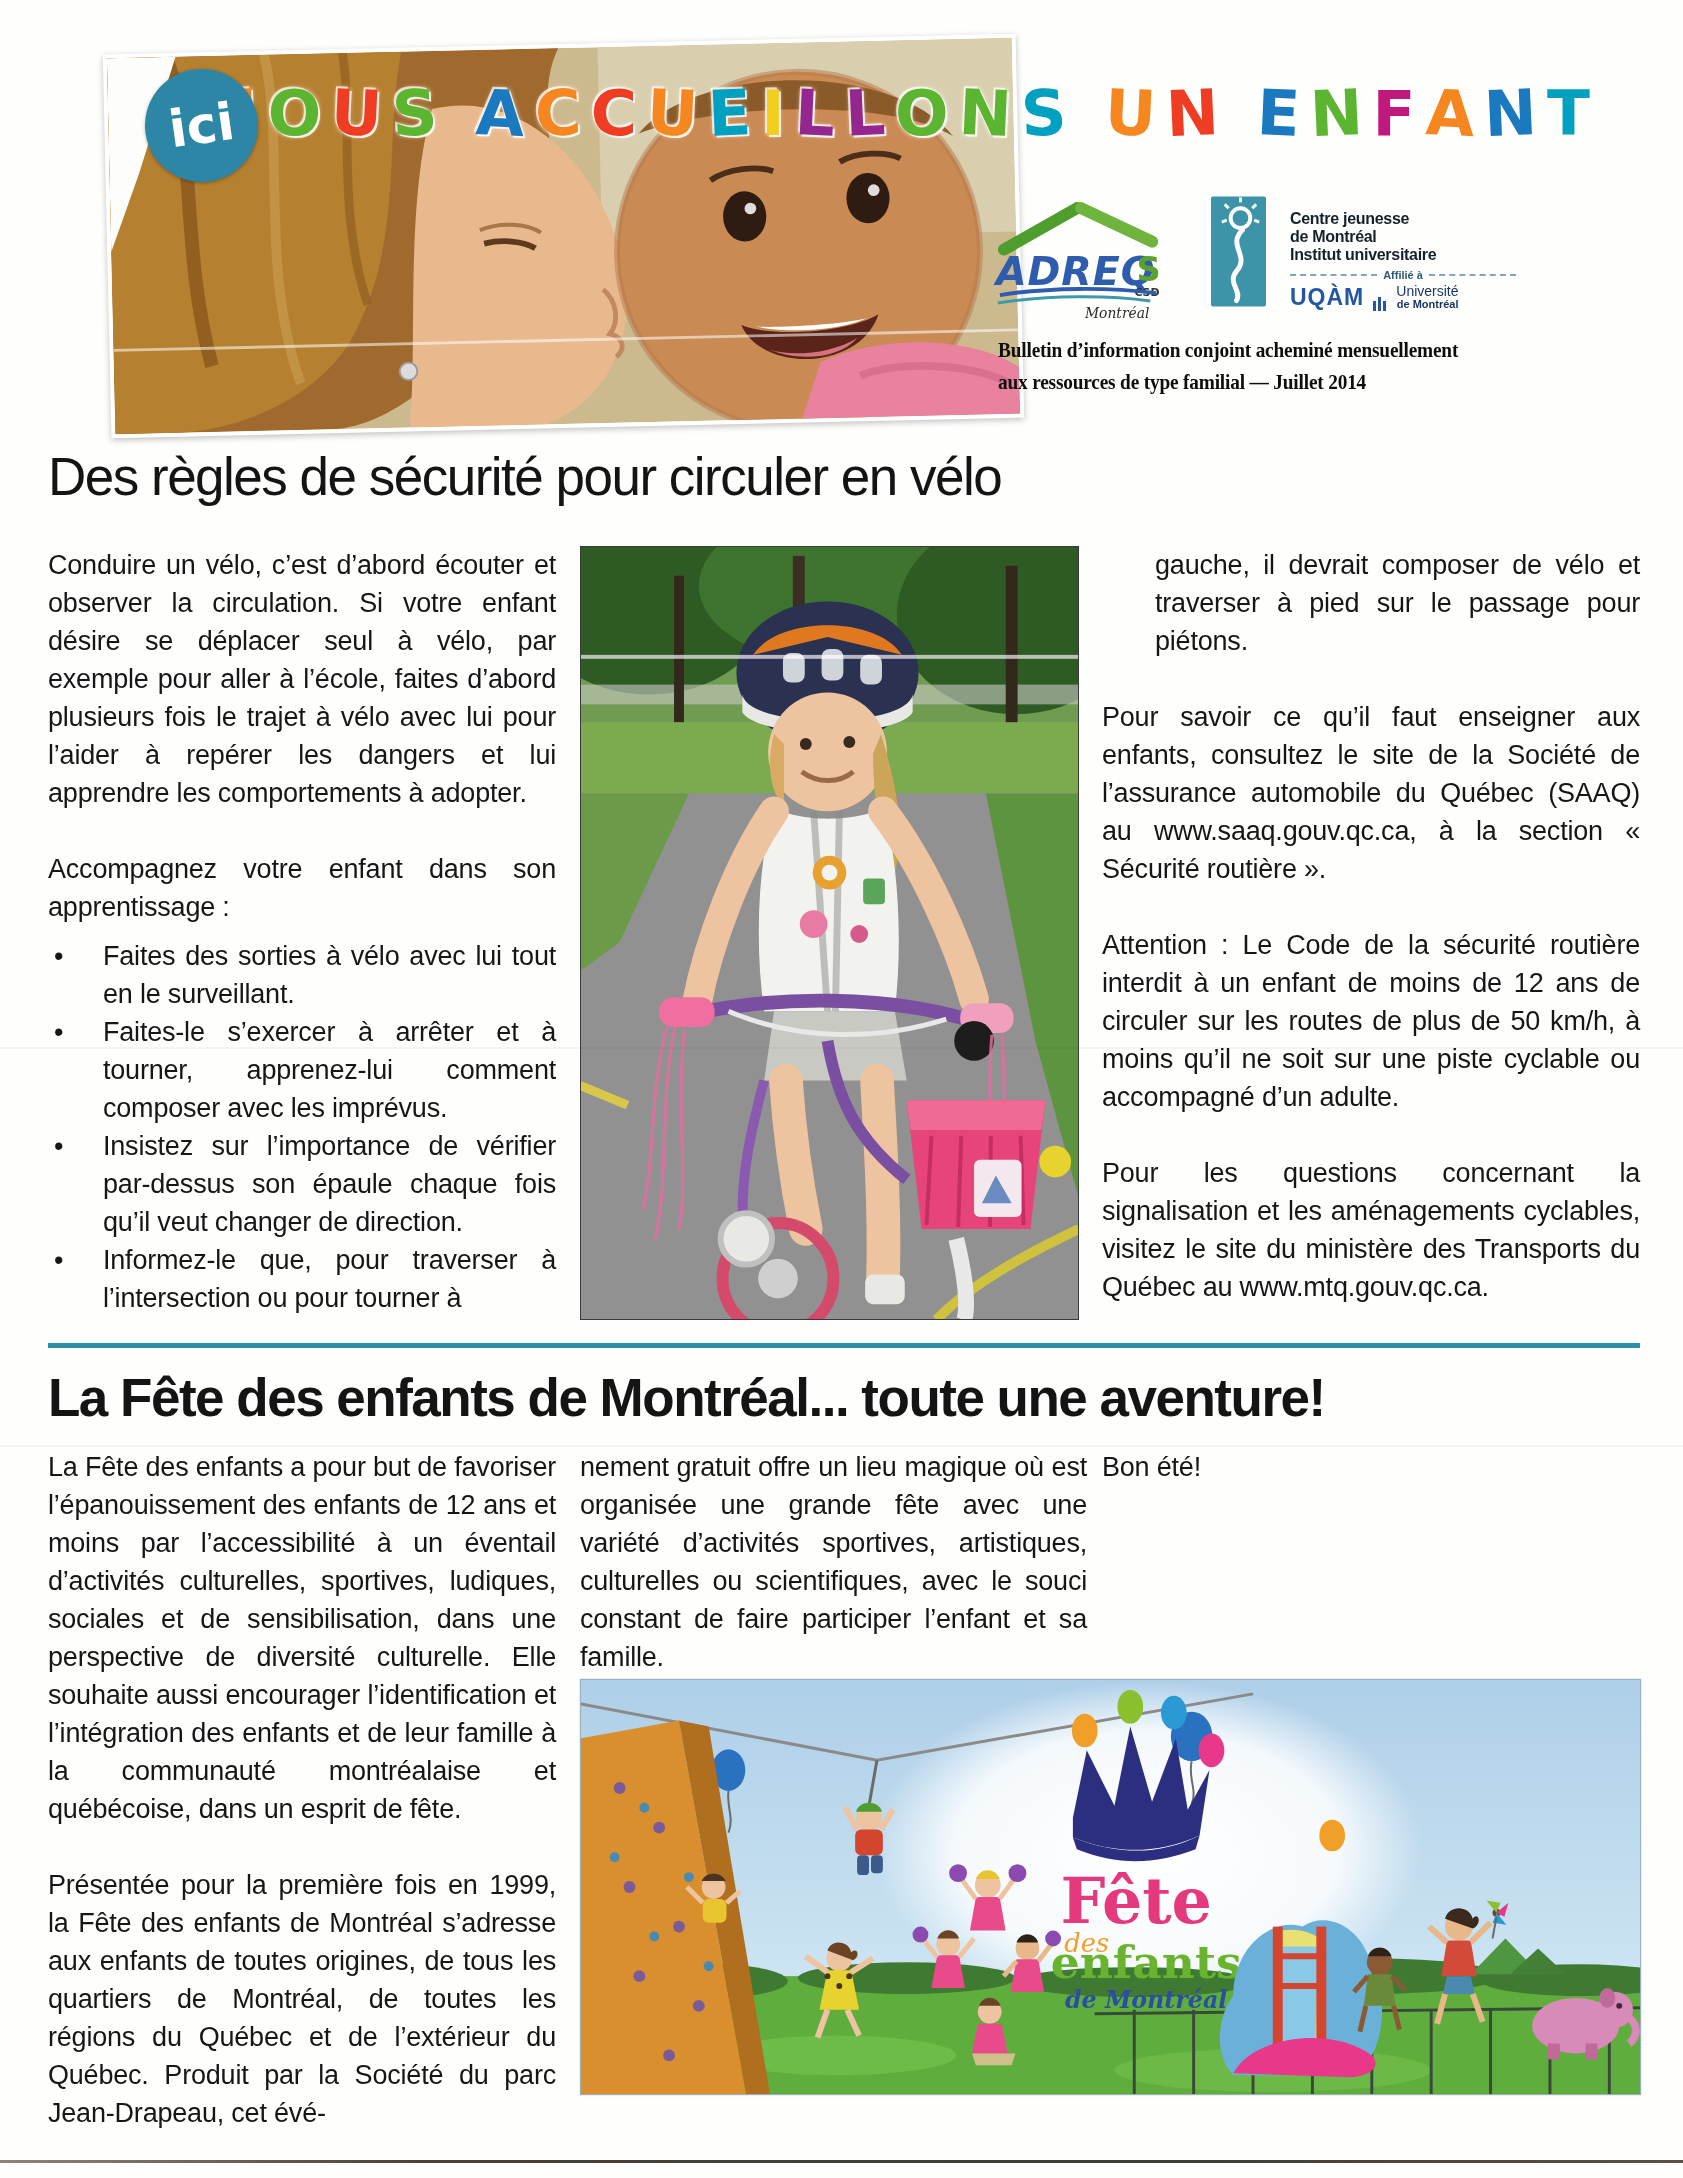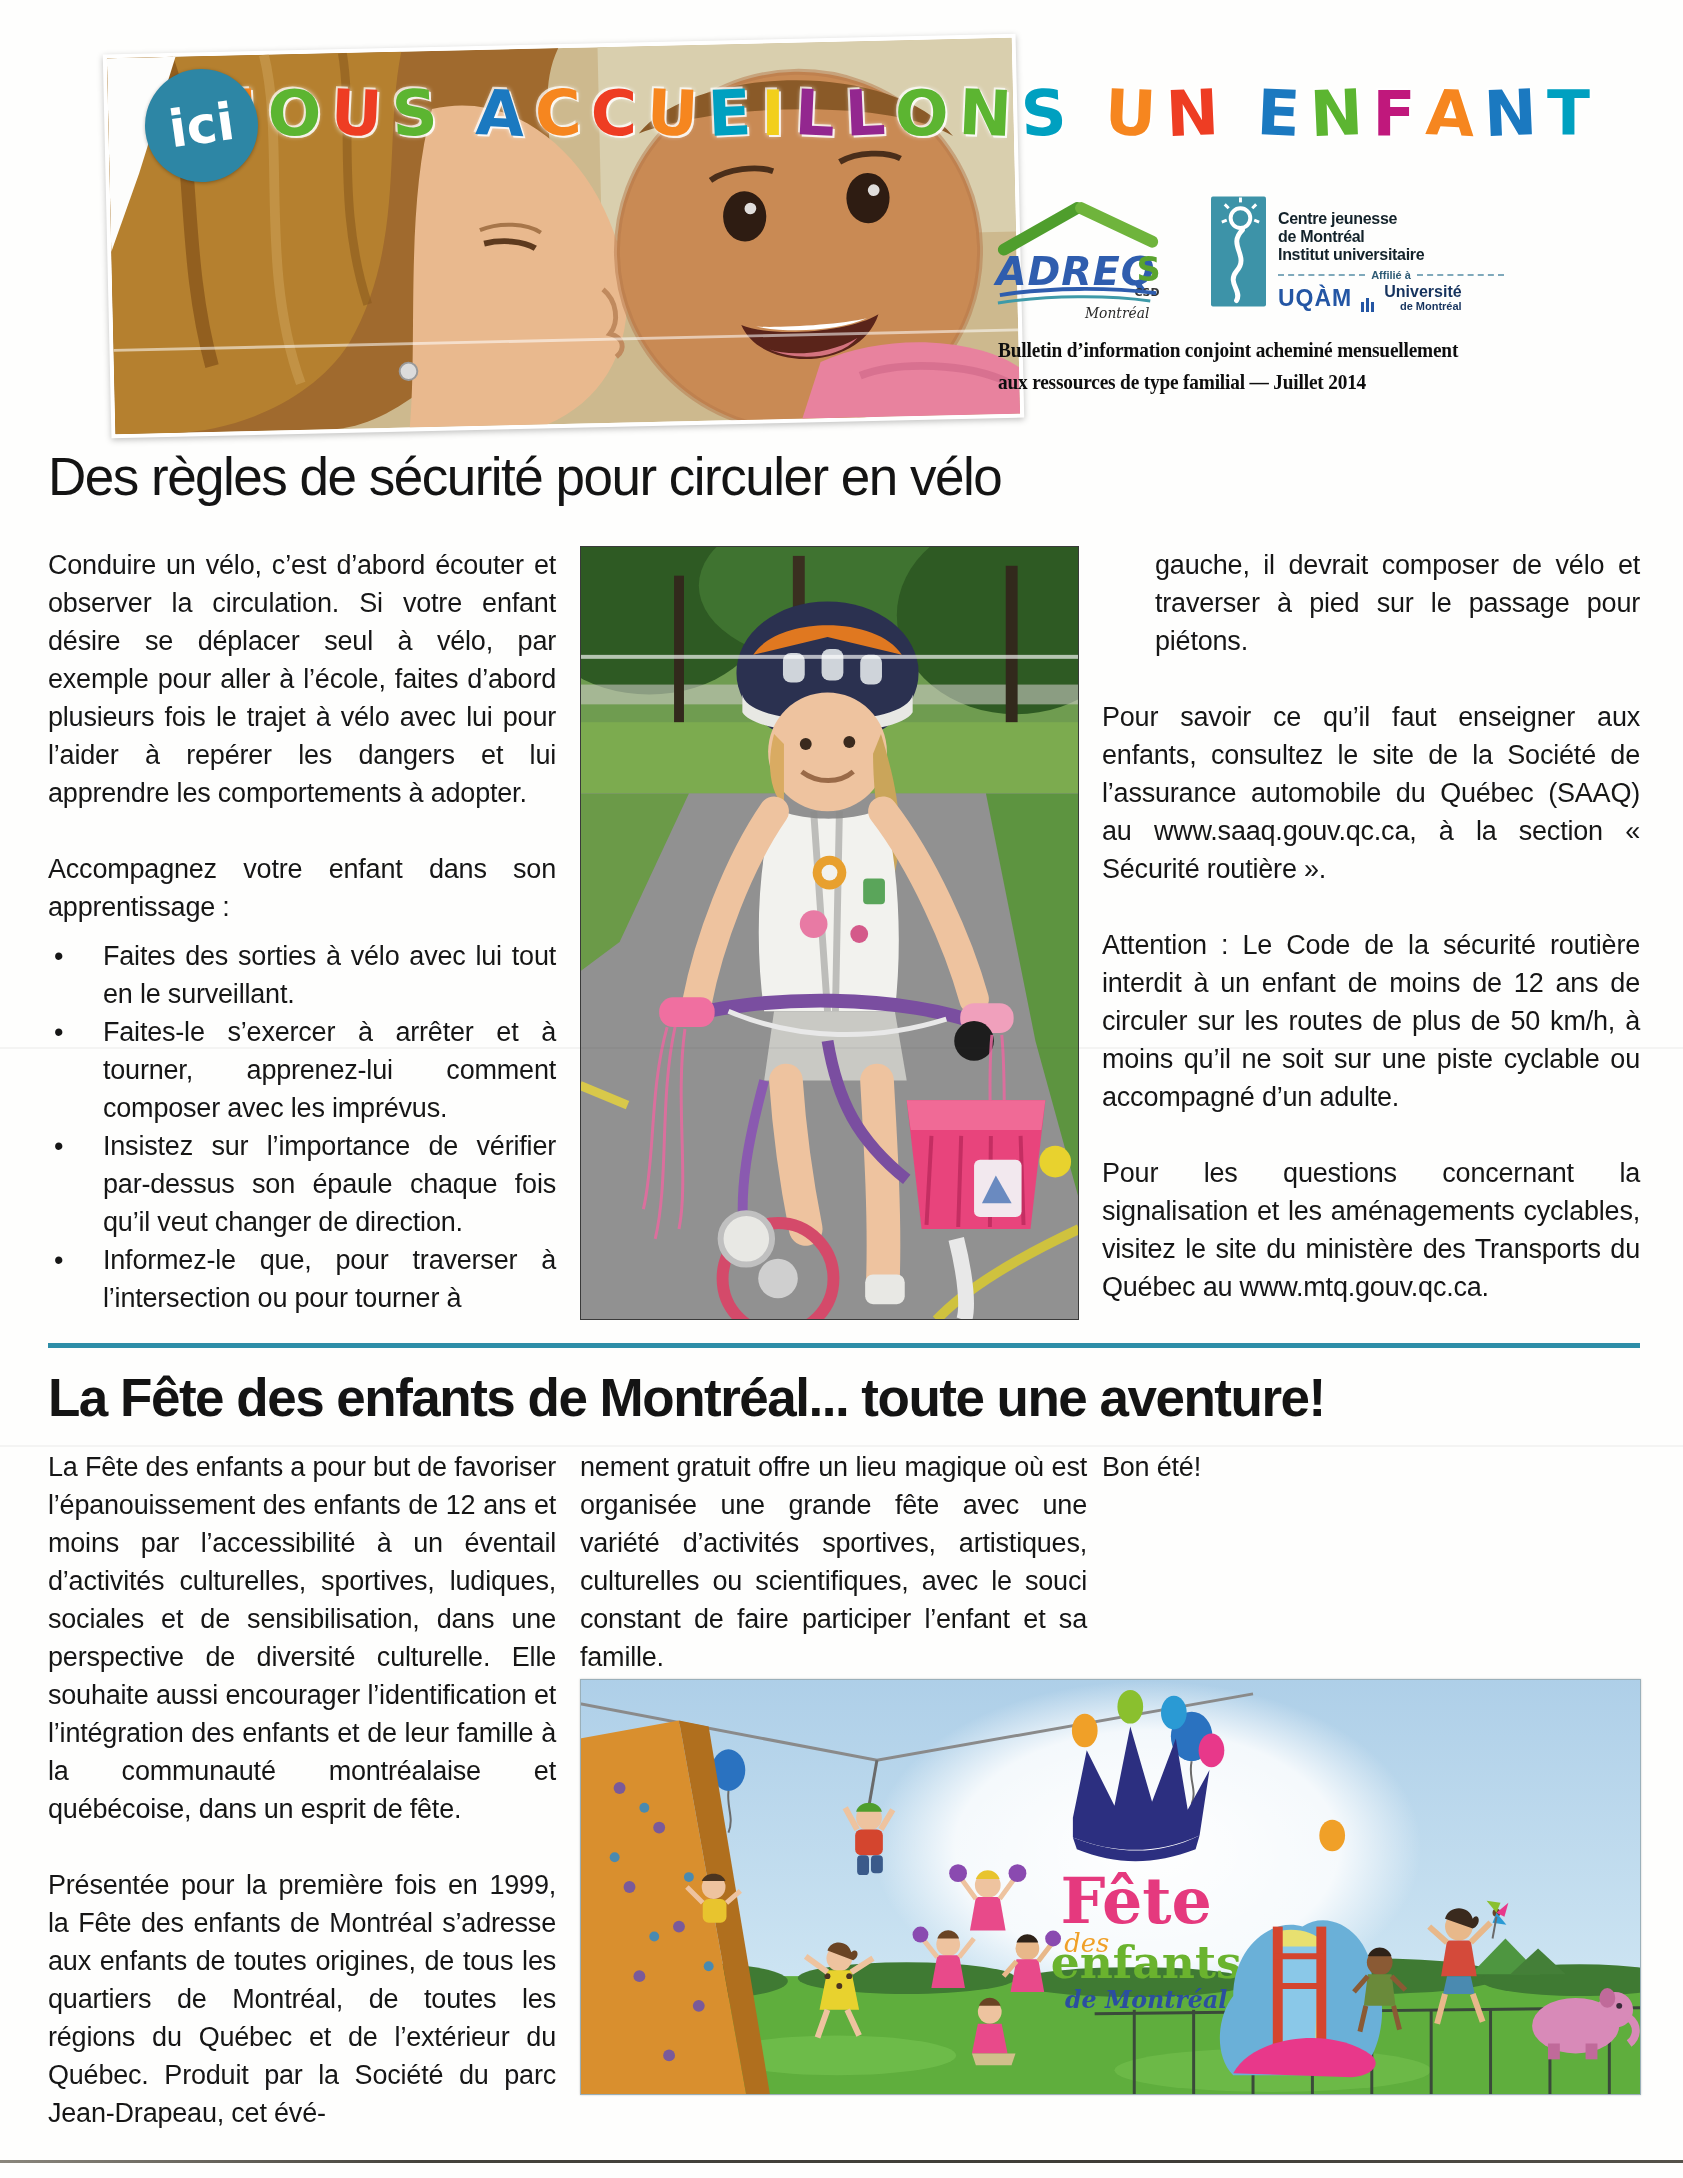--- a/index.html
+++ b/index.html
@@ -26,30 +26,30 @@
   }
   .tl.sp { width:28px; }
   .ici-badge {
     position:absolute; left:145px; top:69px; width:113px; height:113px; z-index:6;
     background:#2d86a5; border-radius:50%; display:flex; align-items:center; justify-content:center;
     color:#fff; font-size:51px; font-weight:bold; transform:rotate(-8deg);
     font-family:"DejaVu Sans", sans-serif; box-shadow:0 1px 4px rgba(0,0,0,.3);
   }
   .logos { position:absolute; left:990px; top:196px; width:515px; height:131px; display:flex; gap:38px; align-items:flex-start; }
   .adreq svg { display:block; }
-  .cjm { display:flex; gap:12px; }
+  .cjm { display:flex; gap:24px; }
   .cjm-text { padding-top:14px; width:226px; }
   .cjm-line { font-size:16px; font-weight:bold; line-height:1.14; letter-spacing:-0.3px; color:#13222a; }
   .cjm-affil { display:flex; align-items:center; gap:6px; margin:4px 0 3px 0; color:#2d5a74; }
   .cjm-affil .dash { flex:1; border-top:2px dashed #7fa9bb; }
   .cjm-affil span { font-size:11px; font-weight:bold; white-space:nowrap; }
   .cjm-uni { display:flex; align-items:flex-end; gap:8px; }
   .uqam { font-size:23px; font-weight:bold; color:#2456a4; letter-spacing:1px; }
   .udem { text-align:right; line-height:1.05; color:#16335e; }
-  .udem .u1 { font-size:16px; font-weight:bold; }
+  .udem .u1 { font-size:14px; font-weight:normal; }
   .udem .u2 { font-size:11px; font-weight:bold; }
   .bulletin {
     position:absolute; left:998px; top:335px; width:554px;
     font-family:"Liberation Serif", serif; font-weight:bold; font-size:21px;
     line-height:1.5; letter-spacing:-0.2px; color:#0e0e0e;
     transform:scaleX(.92); transform-origin:left top;
   }
   
   .art-title {
     position:absolute; left:48px; font-size:53px; font-weight:400;

